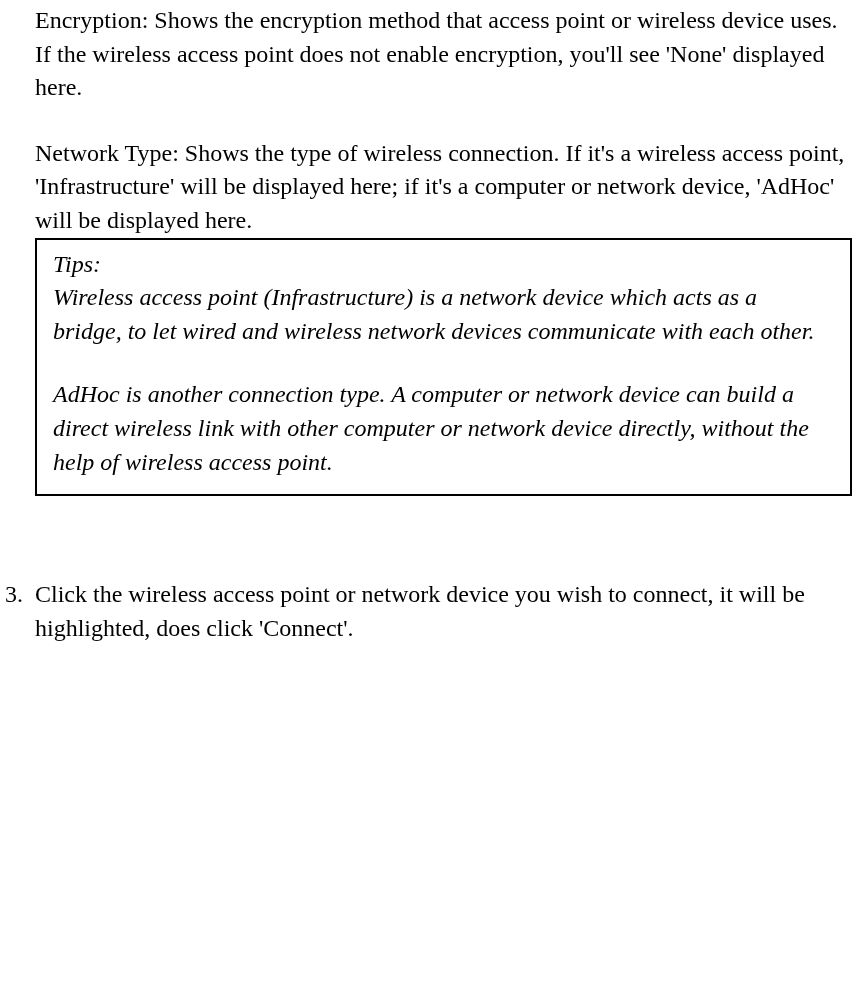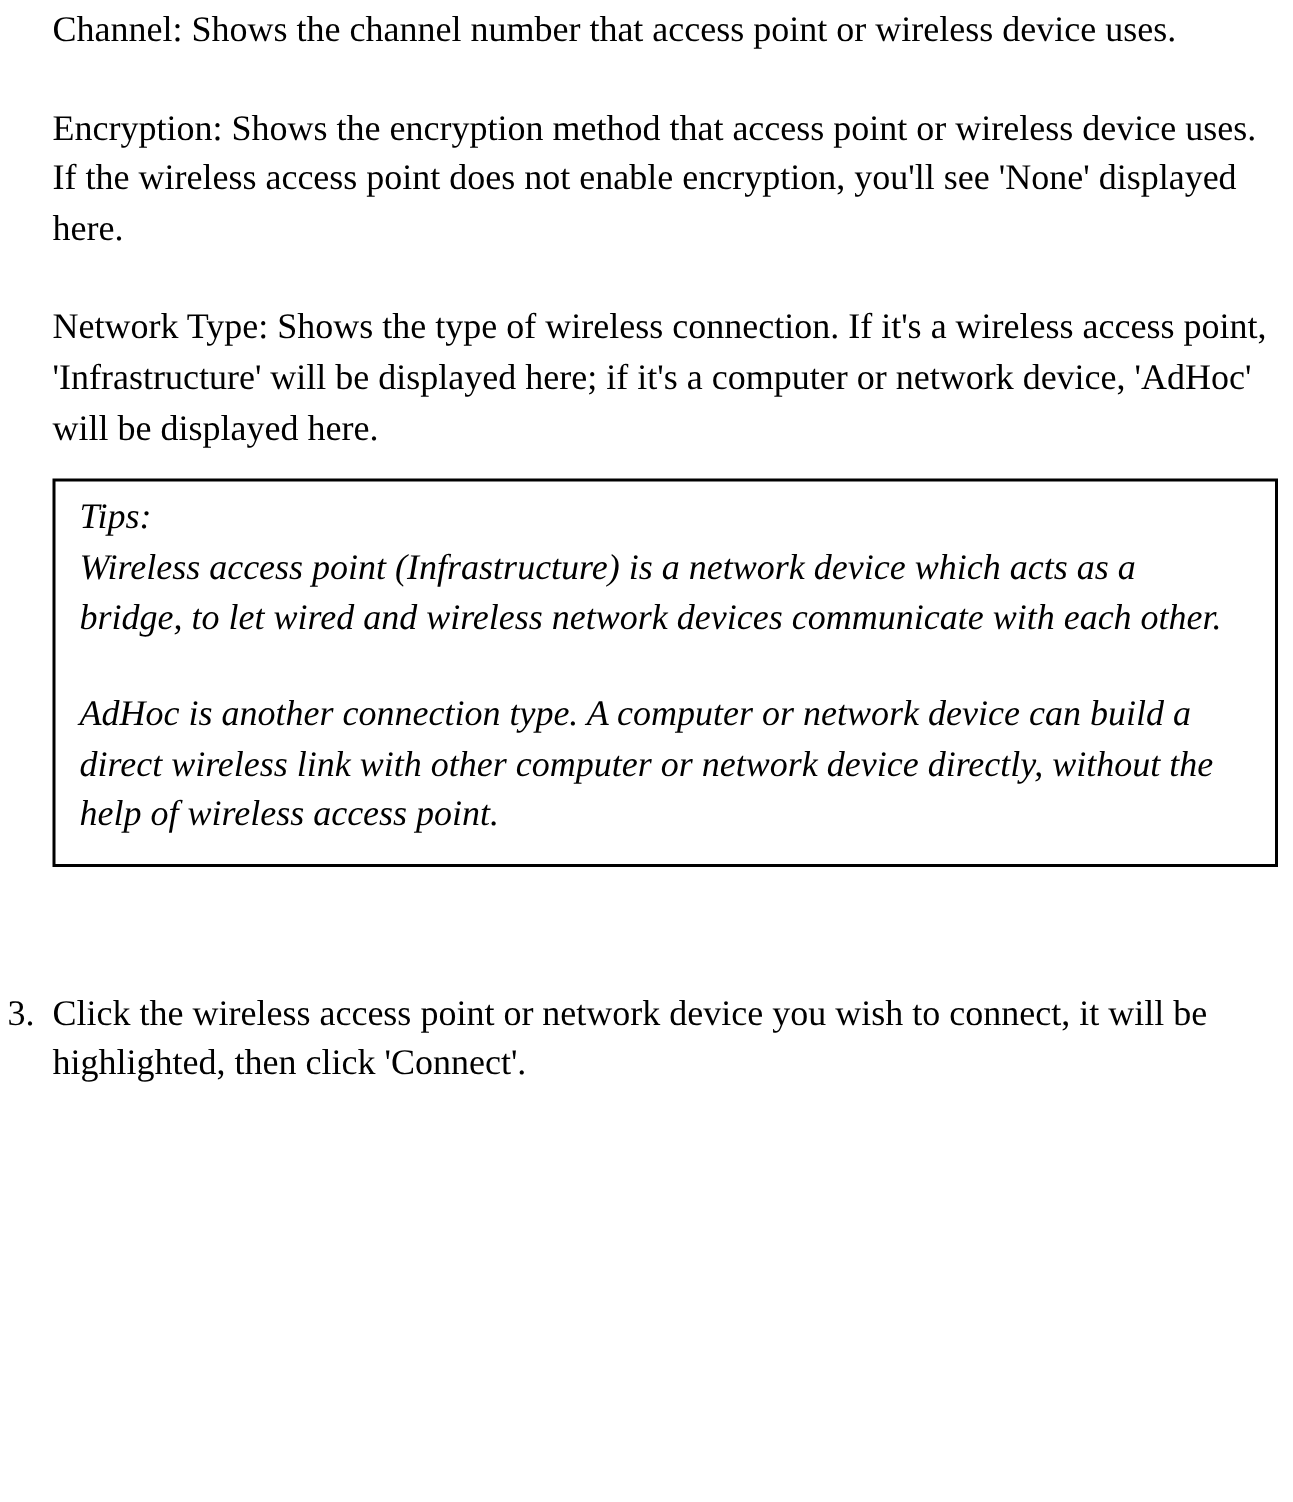--- a/index.html
+++ b/index.html
@@ -13,21 +13,21 @@
     height: 1001px;
     padding: 4px 10px 10px 0;
   }
   .content {
     padding-left: 35px;
   }
   .para {
     margin-bottom: 32px;
   }
   .last-para {
-    margin-bottom: 16px;
+    margin-bottom: 0;
   }
   .tips-box {
     border: 2px solid #000;
     margin-left: 35px;
     margin-right: 0;
     padding: 8px 32px 12px 16px;
     font-style: italic;
   }
   .tips-para {
     margin-bottom: 30px;
@@ -45,27 +45,26 @@
     flex-shrink: 0;
   }
   .step3-body {
     flex: 1;
   }
 </style>
 </head>
 <body>
 
 <div class="content">
-  <p class="para">Channel: Shows the channel number that access point or wireless device uses.</p>
   <p class="para">Encryption: Shows the encryption method that access point or wireless device uses. If the wireless access point does not enable encryption, you'll see 'None' displayed here.</p>
   <p class="last-para">Network Type: Shows the type of wireless connection. If it's a wireless access point, 'Infrastructure' will be displayed here; if it's a computer or network device, 'AdHoc' will be displayed here.</p>
 </div>
 
 <div class="tips-box">
   <div>Tips:</div>
   <p class="tips-para">Wireless access point (Infrastructure) is a network device which acts as a bridge, to let wired and wireless network devices communicate with each other.</p>
   <p class="tips-last">AdHoc is another connection type. A computer or network device can build a direct wireless link with other computer or network device directly, without the help of wireless access point.</p>
 </div>
 
 <div class="step3">
   <div class="step3-num">3.</div>
-  <div class="step3-body">Click the wireless access point or network device you wish to connect, it will be highlighted, then click 'Connect'.</div>
+  <div class="step3-body">Click the wireless access point or network device you wish to connect, it will be highlighted, does click 'Connect'.</div>
 </div>
 
 </body></html>

